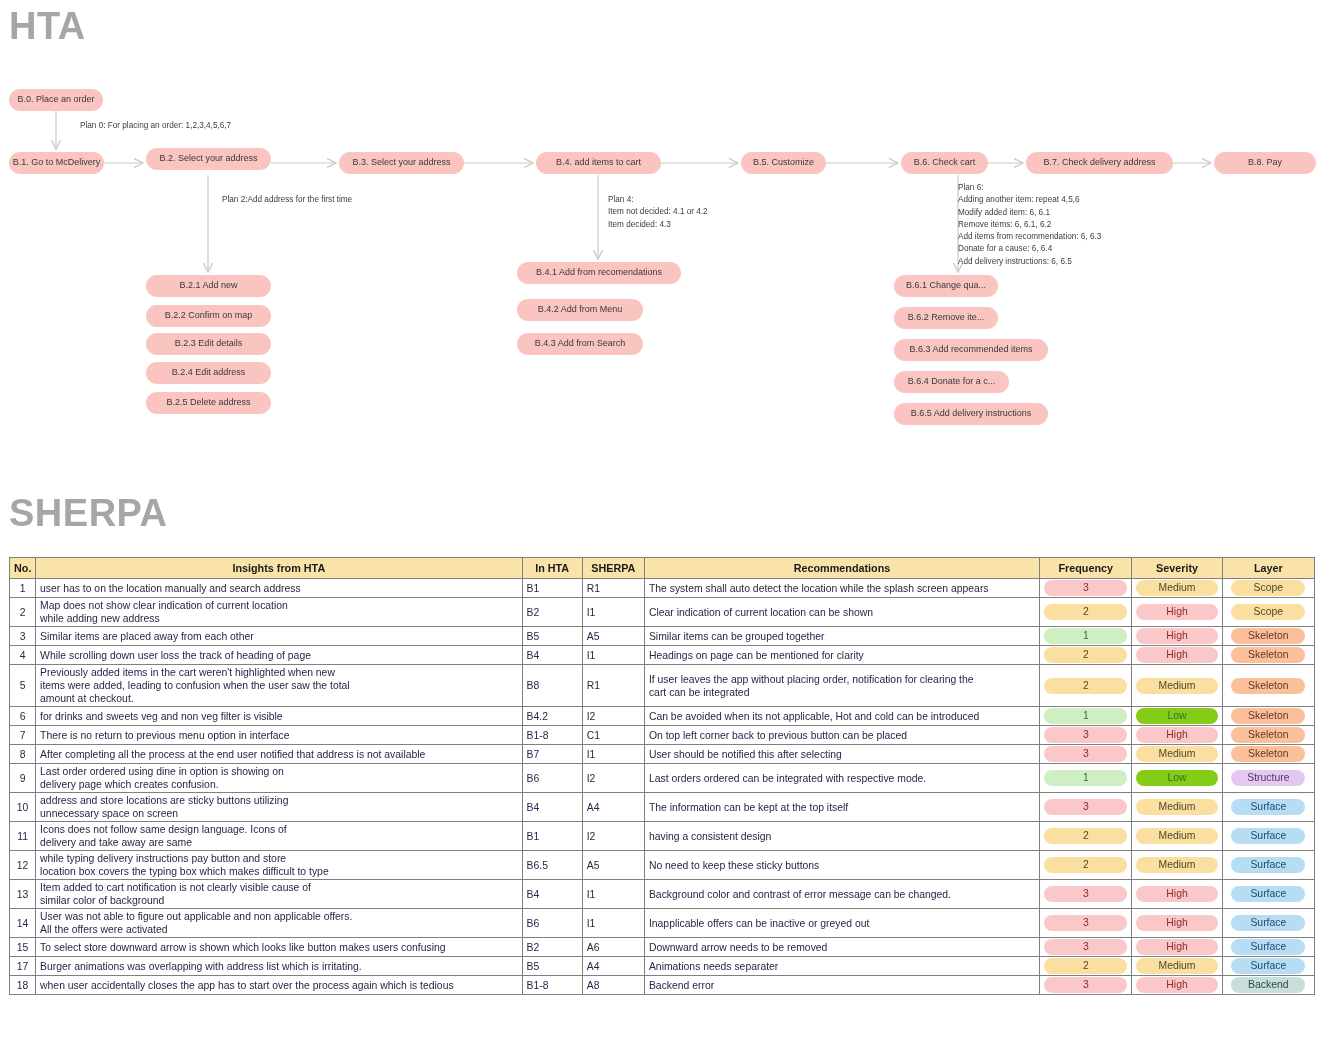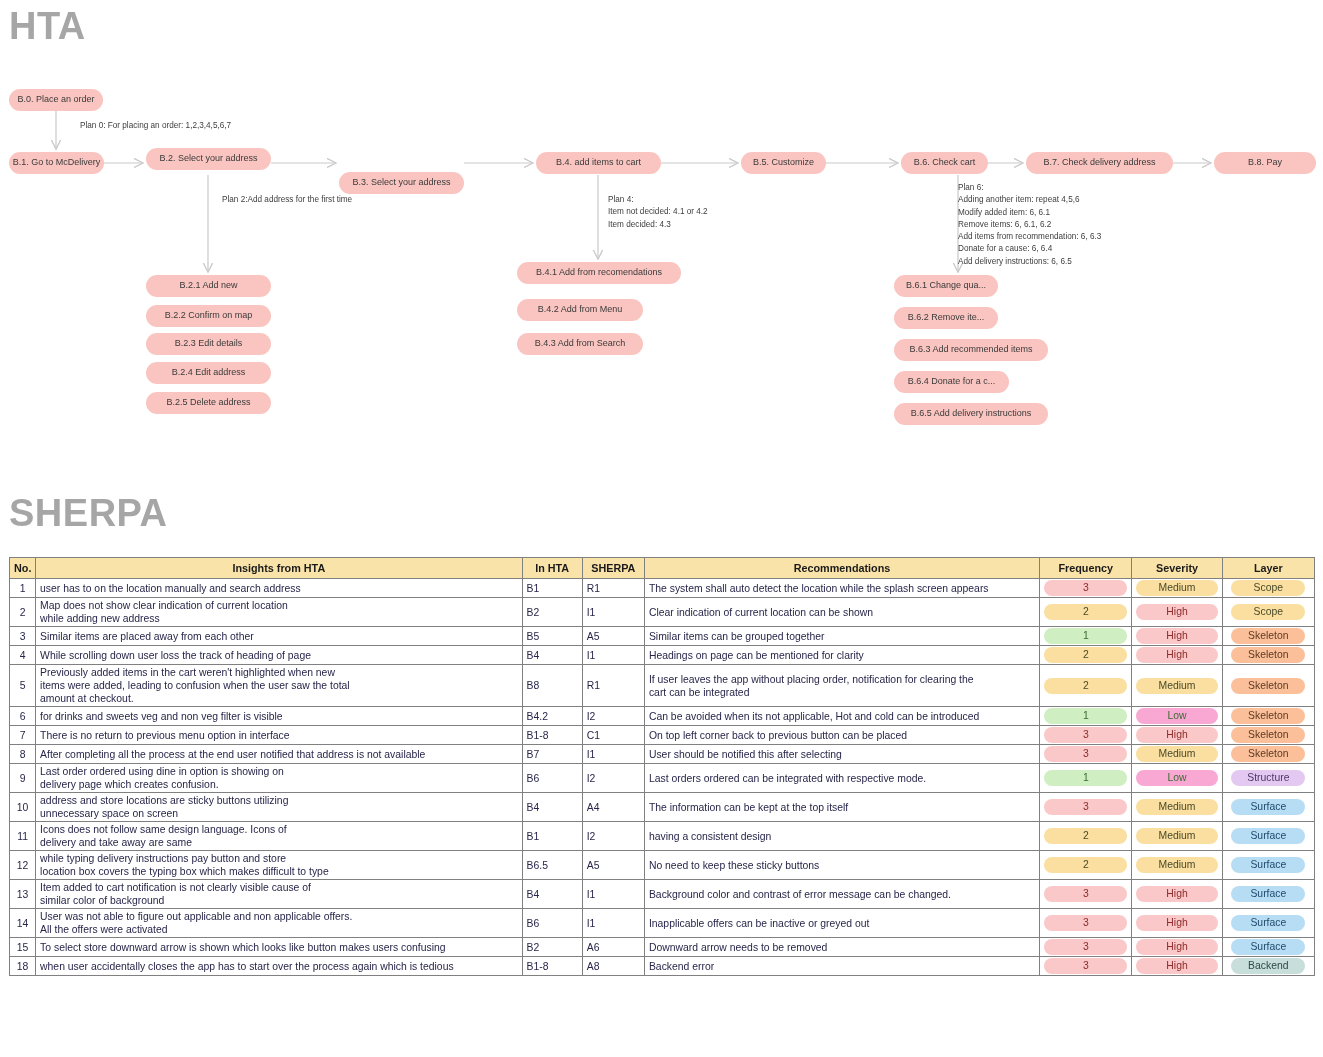--- a/index.html
+++ b/index.html
@@ -93,21 +93,21 @@
 
   .bg-red    { background: #fac8c8; color: #8f2b2b; }
   .bg-yellow { background: #fadfa0; color: #4a4a2a; }
   .bg-green  { background: #cfeec1; color: #3c6b30; }
   .bg-orange { background: #fbc09a; color: #5c3a22; }
   .bg-purple { background: #e3c9f2; color: #4e3668; }
   .bg-blue   { background: #b7ddf5; color: #1f4a6b; }
   .bg-teal   { background: #c8dedb; color: #2d4a47; }
   .sev-medium { background: #fadfa0; color: #4a4a2a; }
   .sev-high   { background: #fac8c8; color: #8f2b2b; }
-  .sev-low    { background: #f9a8d4; color: #3c6b30; }
+  .sev-low    { background: #84cc16; color: #3c6b30; }
 </style>
 </head>
 <body>
 
 <div class="page">
 
   <div class="section-title" id="hta-title">HTA</div>
 
   <div id="hta-diagram">
     <svg class="connectors" viewBox="0 0 1323 470">
@@ -127,21 +127,21 @@
         <path d="M1173,163 L1210,163"></path>
         <path d="M208,175 L208,271"></path>
         <path d="M598,175 L598,258"></path>
         <path d="M958,175 L958,271"></path>
       </g>
     </svg>
     <div id="hta-nodes">
         <div class="node" style="left: 9px; top: 89px; width: 94px;">B.0. Place an order</div>
         <div class="node" style="left: 9px; top: 152px; width: 95px;">B.1. Go to McDelivery</div>
         <div class="node" style="left: 146px; top: 148px; width: 125px;">B.2. Select your address</div>
-        <div class="node" style="left: 339px; top: 152px; width: 125px; margin-top: 20px;">B.3. Select your address</div>
+        <div class="node" style="left: 339px; top: 152px; width: 125px;">B.3. Select your address</div>
         <div class="node" style="left: 536px; top: 152px; width: 125px;">B.4. add items to cart</div>
         <div class="node" style="left: 741px; top: 152px; width: 85px;">B.5. Customize</div>
         <div class="node" style="left: 901px; top: 152px; width: 87px;">B.6. Check cart</div>
         <div class="node" style="left: 1026px; top: 152px; width: 147px;">B.7. Check delivery address</div>
         <div class="node" style="left: 1214px; top: 152px; width: 102px;">B.8. Pay</div>
         <div class="node" style="left: 146px; top: 275px; width: 125px;">B.2.1 Add new</div>
         <div class="node" style="left: 146px; top: 305px; width: 125px;">B.2.2 Confirm on map</div>
         <div class="node" style="left: 146px; top: 333px; width: 125px;">B.2.3 Edit details</div>
         <div class="node" style="left: 146px; top: 362px; width: 125px;">B.2.4 Edit address</div>
         <div class="node" style="left: 146px; top: 392px; width: 125px;">B.2.5 Delete address</div>
@@ -401,20 +401,34 @@
             <td class="c-rec" style="white-space: pre-line;">Downward arrow needs to be removed</td>
             <td class="c-freq">
               <span class="pill bg-red">3</span>
             </td>
             <td class="c-sev">
               <span class="pill sev-high">High</span>
             </td>
             <td class="c-layer"><span class="pill pill-layer bg-blue">Surface</span></td>
           </tr>
           <tr>
+            <td class="c-no" style="white-space: pre-line;">17</td>
+            <td class="c-insight" style="white-space: pre-line;">Burger animations was overlapping with address list which is irritating.</td>
+            <td class="c-hta" style="white-space: pre-line;">B5</td>
+            <td class="c-sherpa" style="white-space: pre-line;">A4</td>
+            <td class="c-rec" style="white-space: pre-line;">Animations needs separater</td>
+            <td class="c-freq">
+              <span class="pill bg-yellow">2</span>
+            </td>
+            <td class="c-sev">
+              <span class="pill sev-medium">Medium</span>
+            </td>
+            <td class="c-layer"><span class="pill pill-layer bg-blue">Surface</span></td>
+          </tr>
+          <tr>
             <td class="c-no" style="white-space: pre-line;">18</td>
             <td class="c-insight" style="white-space: pre-line;">when user accidentally closes the app has to start over the process again which is tedious</td>
             <td class="c-hta" style="white-space: pre-line;">B1-8</td>
             <td class="c-sherpa" style="white-space: pre-line;">A8</td>
             <td class="c-rec" style="white-space: pre-line;">Backend error</td>
             <td class="c-freq">
               <span class="pill bg-red">3</span>
             </td>
             <td class="c-sev">
               <span class="pill sev-high">High</span>

